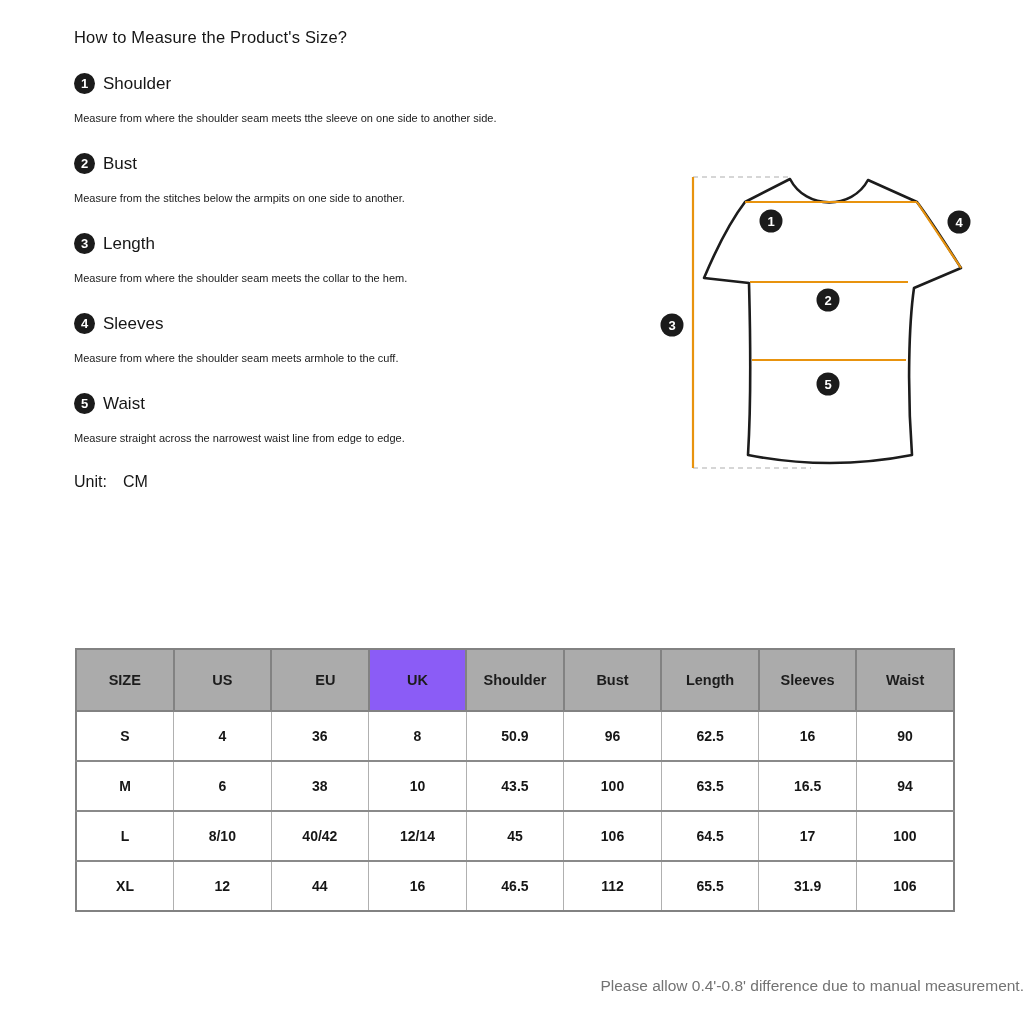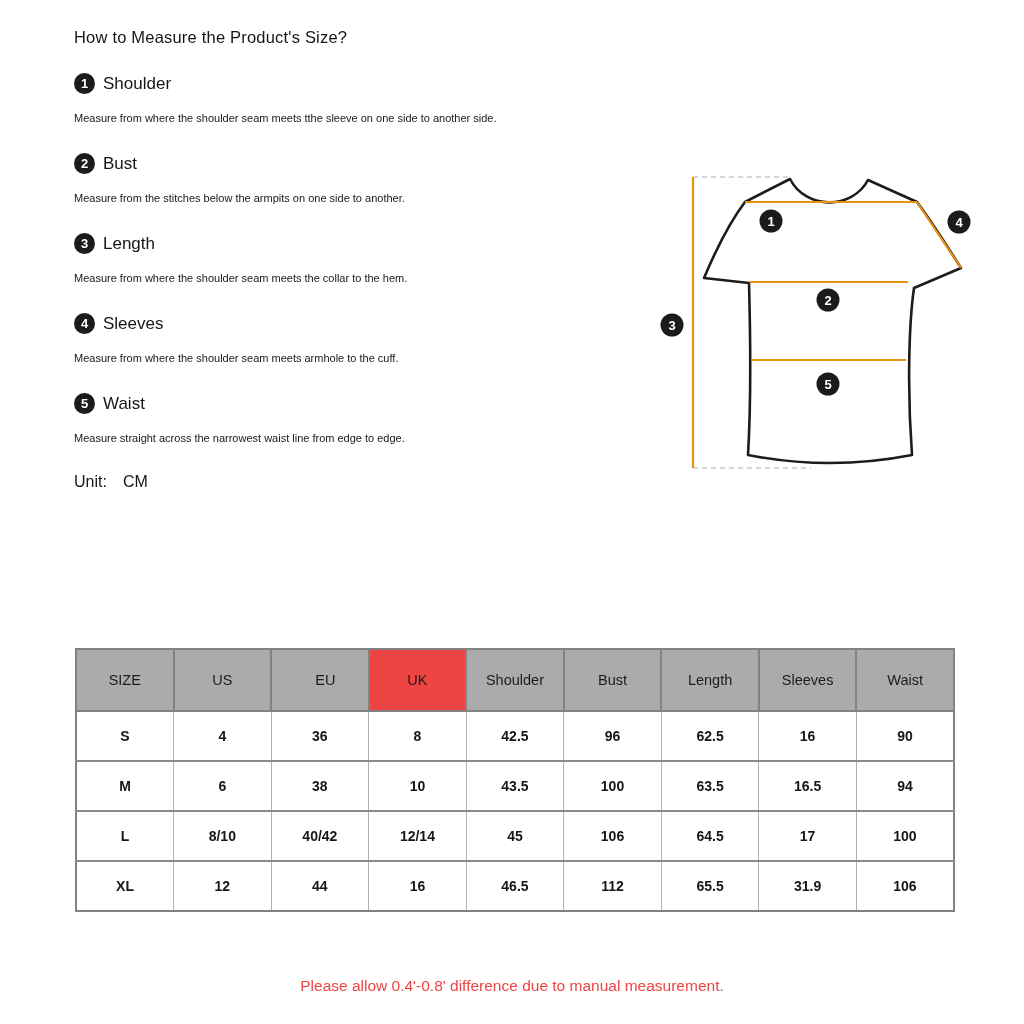--- a/index.html
+++ b/index.html
@@ -84,43 +84,43 @@
     table-layout: fixed;
     border-collapse: collapse;
     border: 2px solid #828282;
     font-family: "Liberation Sans", sans-serif;
     font-stretch: condensed;
   }
   .size-table th {
     border: 2px solid #828282;
     height: 58px;
     font-size: 14.5px;
-    font-weight: 400;
+    font-weight: 700;
     color: #1c1c1c;
     text-align: center;
     margin-top: 48px;
   }
   .size-table td {
     border: 1px solid #b0b0b0;
     border-top: 2px solid #8a8a8a;
     height: 46px;
     font-size: 14px;
     font-weight: 600;
     color: #161616;
     text-align: center;
     background: #ffffff;
   }
   .footer-note {
     position: absolute;
     left: 0;
     top: 977px;
     width: 1024px;
-    text-align: center;
+    text-align: right;
     font-size: 15.5px;
-    color: #ef4444;
+    color: #737373;
   }
 </style>
 </head>
 <body>
 
 <div class="canvas">
 
   <div class="text-col">
     <h1 class="page-title">How to Measure the Product's Size?</h1>
 
@@ -199,35 +199,35 @@
       <text x="180" y="230.5">5</text>
     </g>
   </svg>
 
   <table class="size-table">
     <thead>
       <tr>
           <th style="background: rgb(171, 171, 171);">SIZE</th>
           <th style="background: rgb(171, 171, 171);">US</th>
           <th style="background: rgb(171, 171, 171); padding-left: 12px;">EU</th>
-          <th style="background: #ef4444;">UK</th>
+          <th style="background: #8b5cf6;">UK</th>
           <th style="background: rgb(171, 171, 171);">Shoulder</th>
           <th style="background: rgb(171, 171, 171);">Bust</th>
           <th style="background: rgb(171, 171, 171);">Length</th>
           <th style="background: rgb(171, 171, 171);">Sleeves</th>
           <th style="background: rgb(171, 171, 171);">Waist</th>
         </tr>
     </thead>
     <tbody>
         <tr>
           <td>S</td>
           <td>4</td>
           <td>36</td>
           <td>8</td>
-          <td>42.5</td>
+          <td>50.9</td>
           <td>96</td>
           <td>62.5</td>
           <td>16</td>
           <td>90</td>
         </tr>
         <tr>
           <td>M</td>
           <td>6</td>
           <td>38</td>
           <td>10</td>

